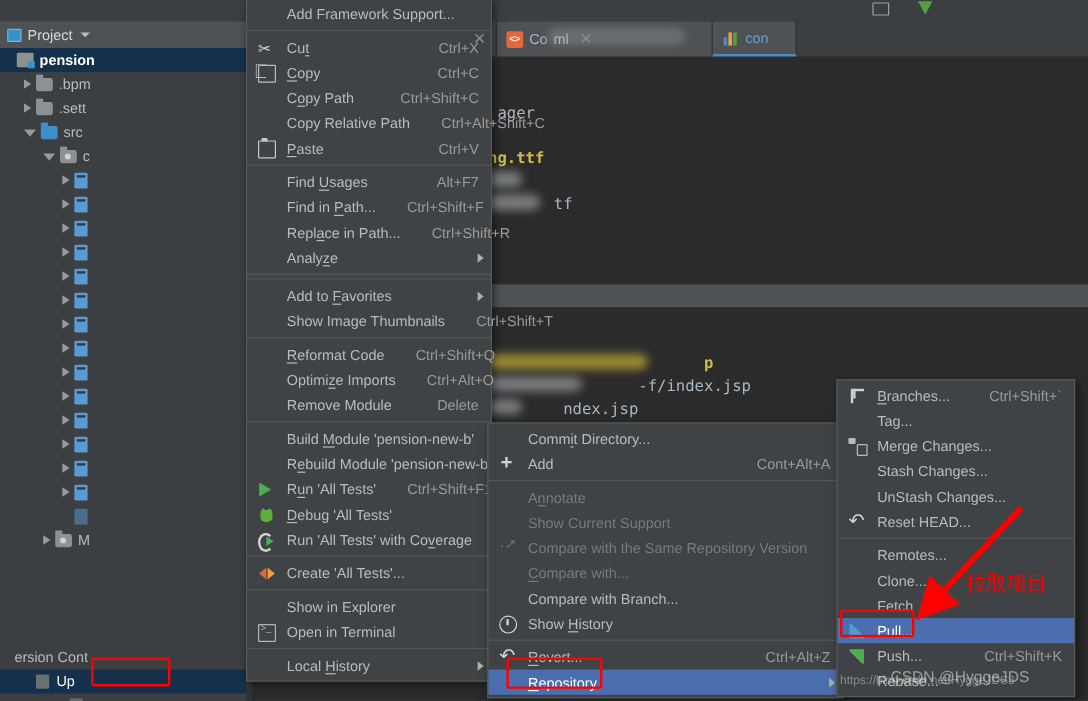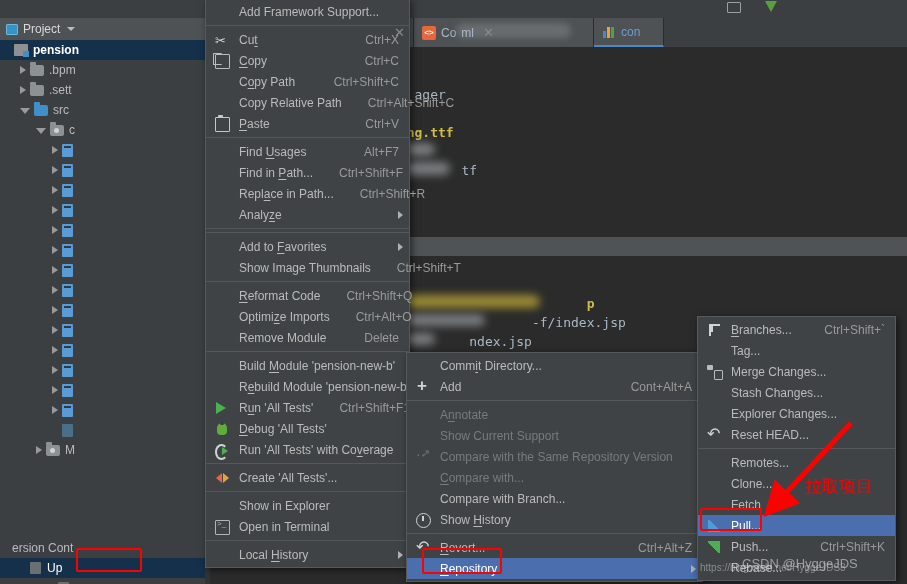--- a/index.html
+++ b/index.html
@@ -642,21 +642,21 @@
         <span>Tag...</span>
       </div>
       <div class="mi">
         <span class="ico ic-merge"></span>
         <span>Merge Changes...</span>
       </div>
       <div class="mi">
         <span>Stash Changes...</span>
       </div>
       <div class="mi">
-        <span>Explorer Changes...</span>
+        <span>UnStash Changes...</span>
       </div>
       <div class="mi">
         <span class="ico ic-reset"></span>
         <span>Reset HEAD...</span>
       </div>
       <div class="msep"></div>
       <div class="mi">
         <span>Remotes...</span>
       </div>
       <div class="mi">

